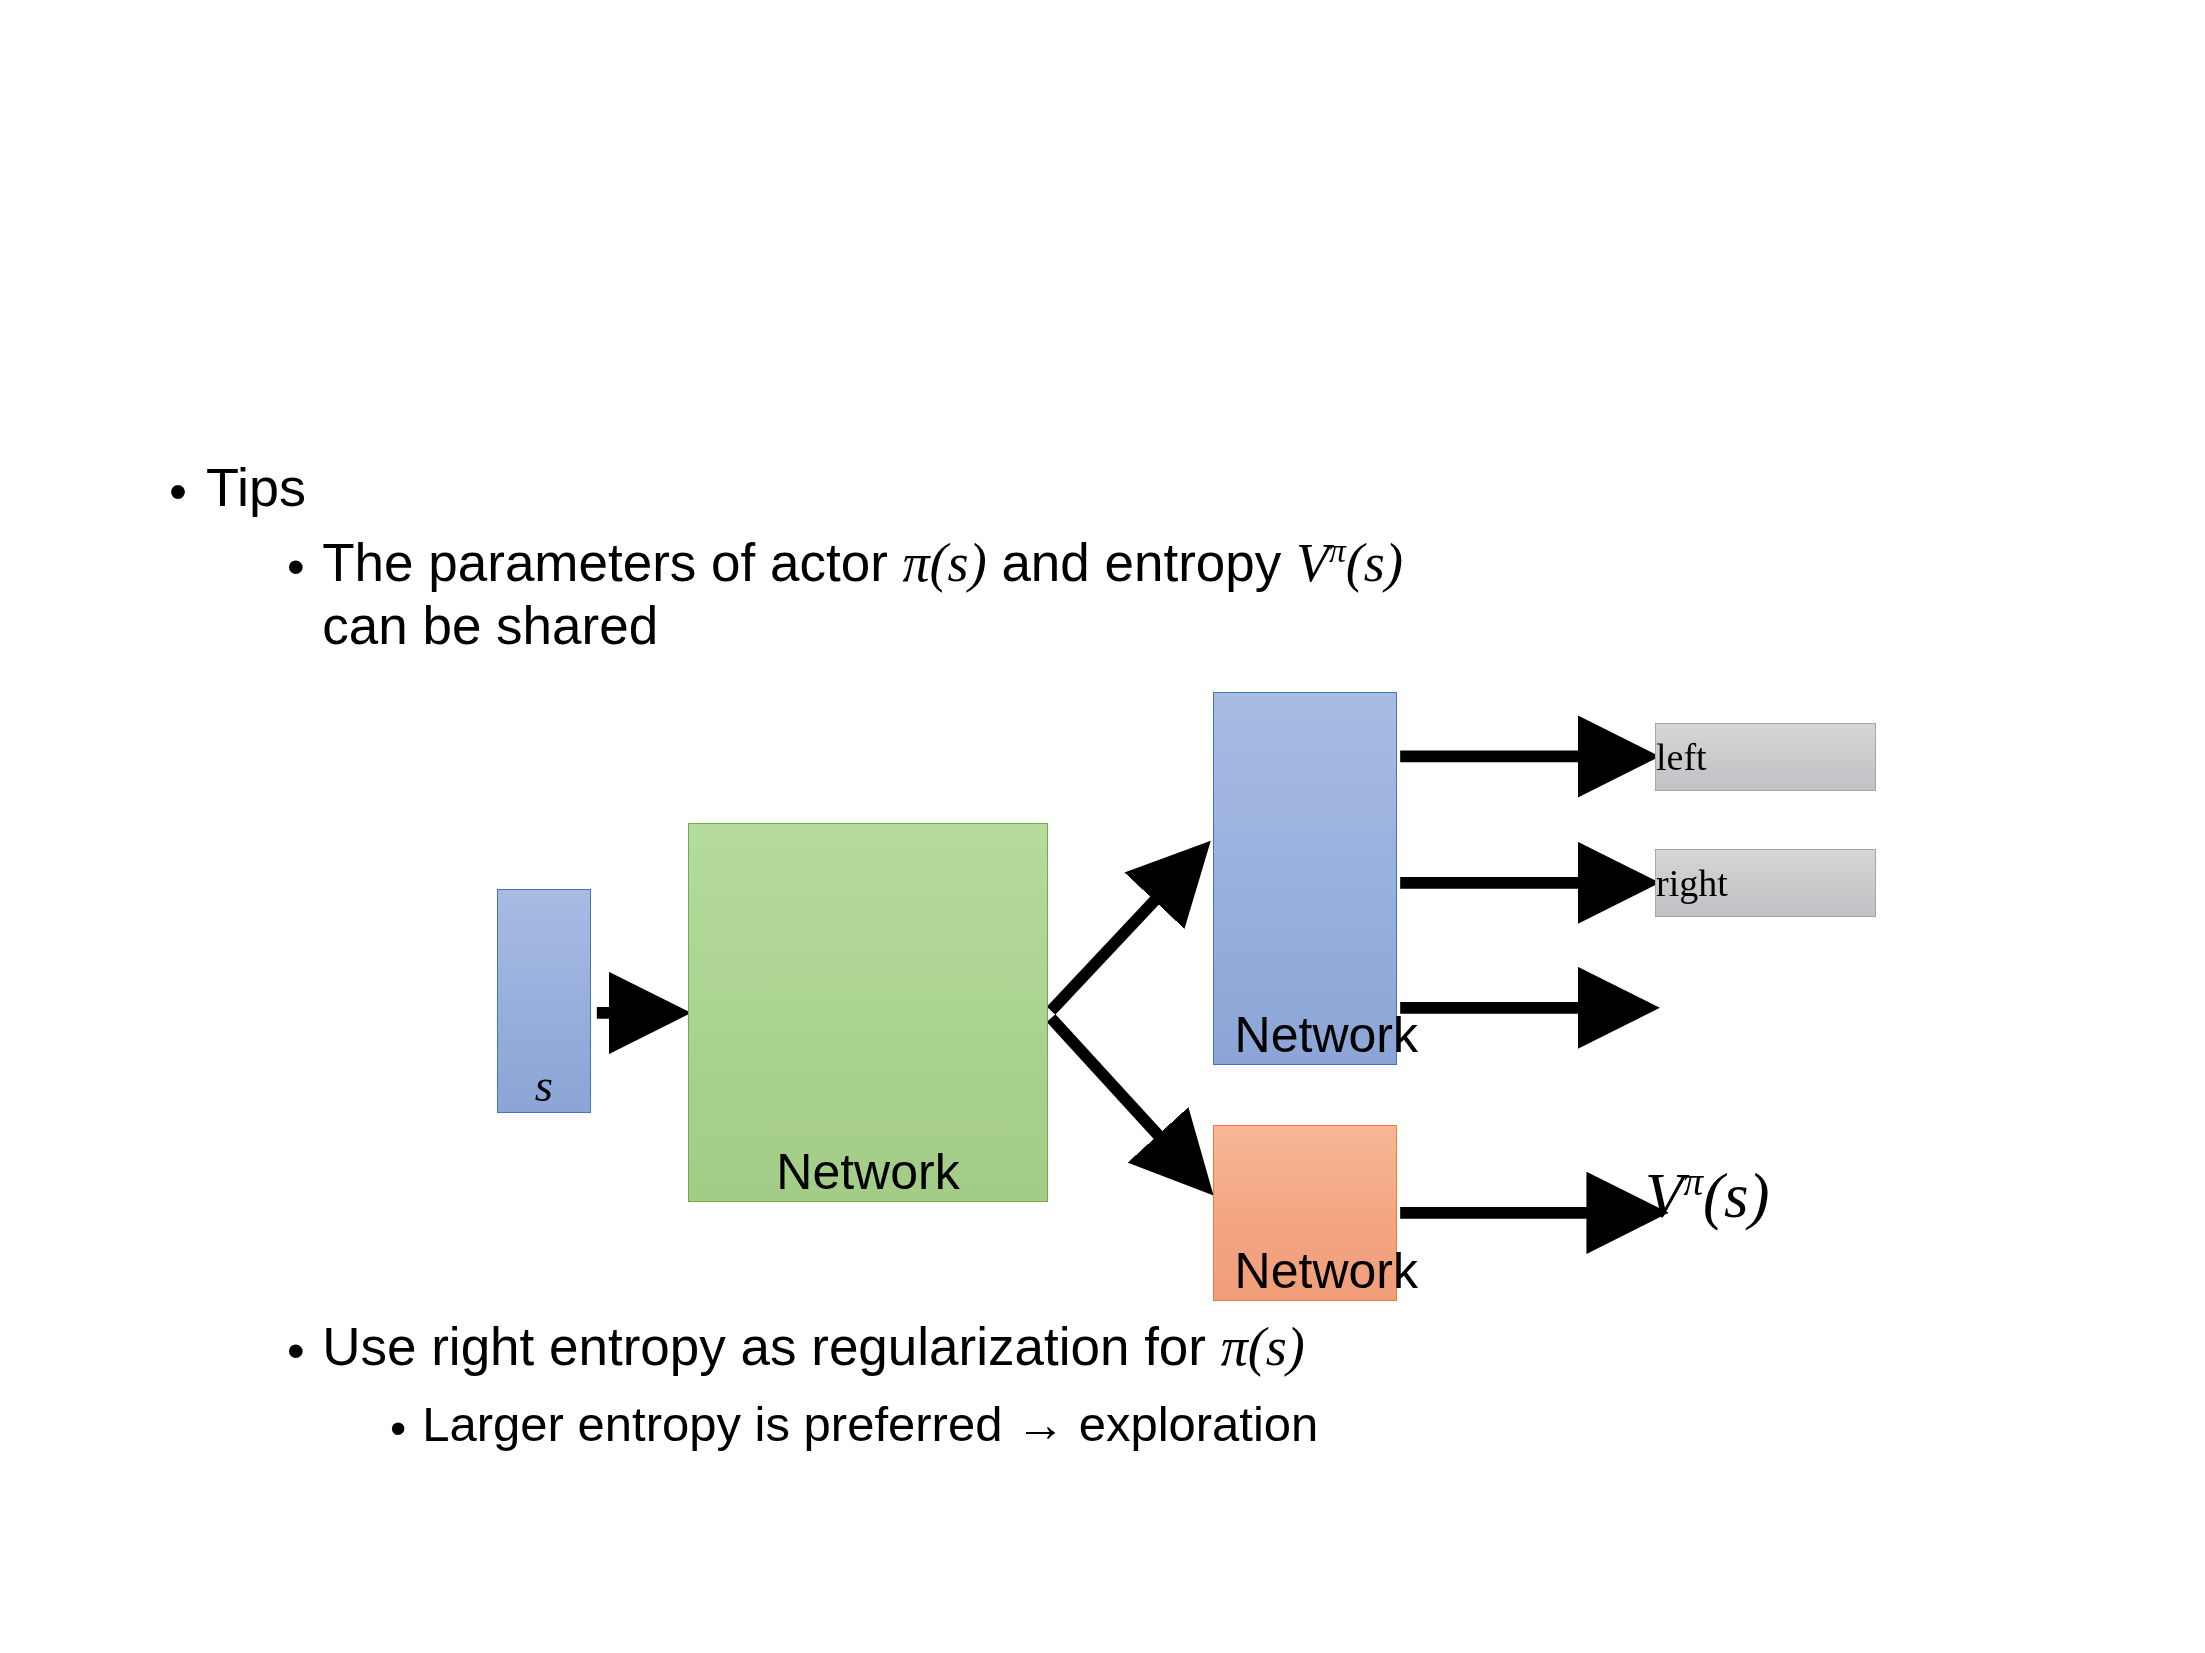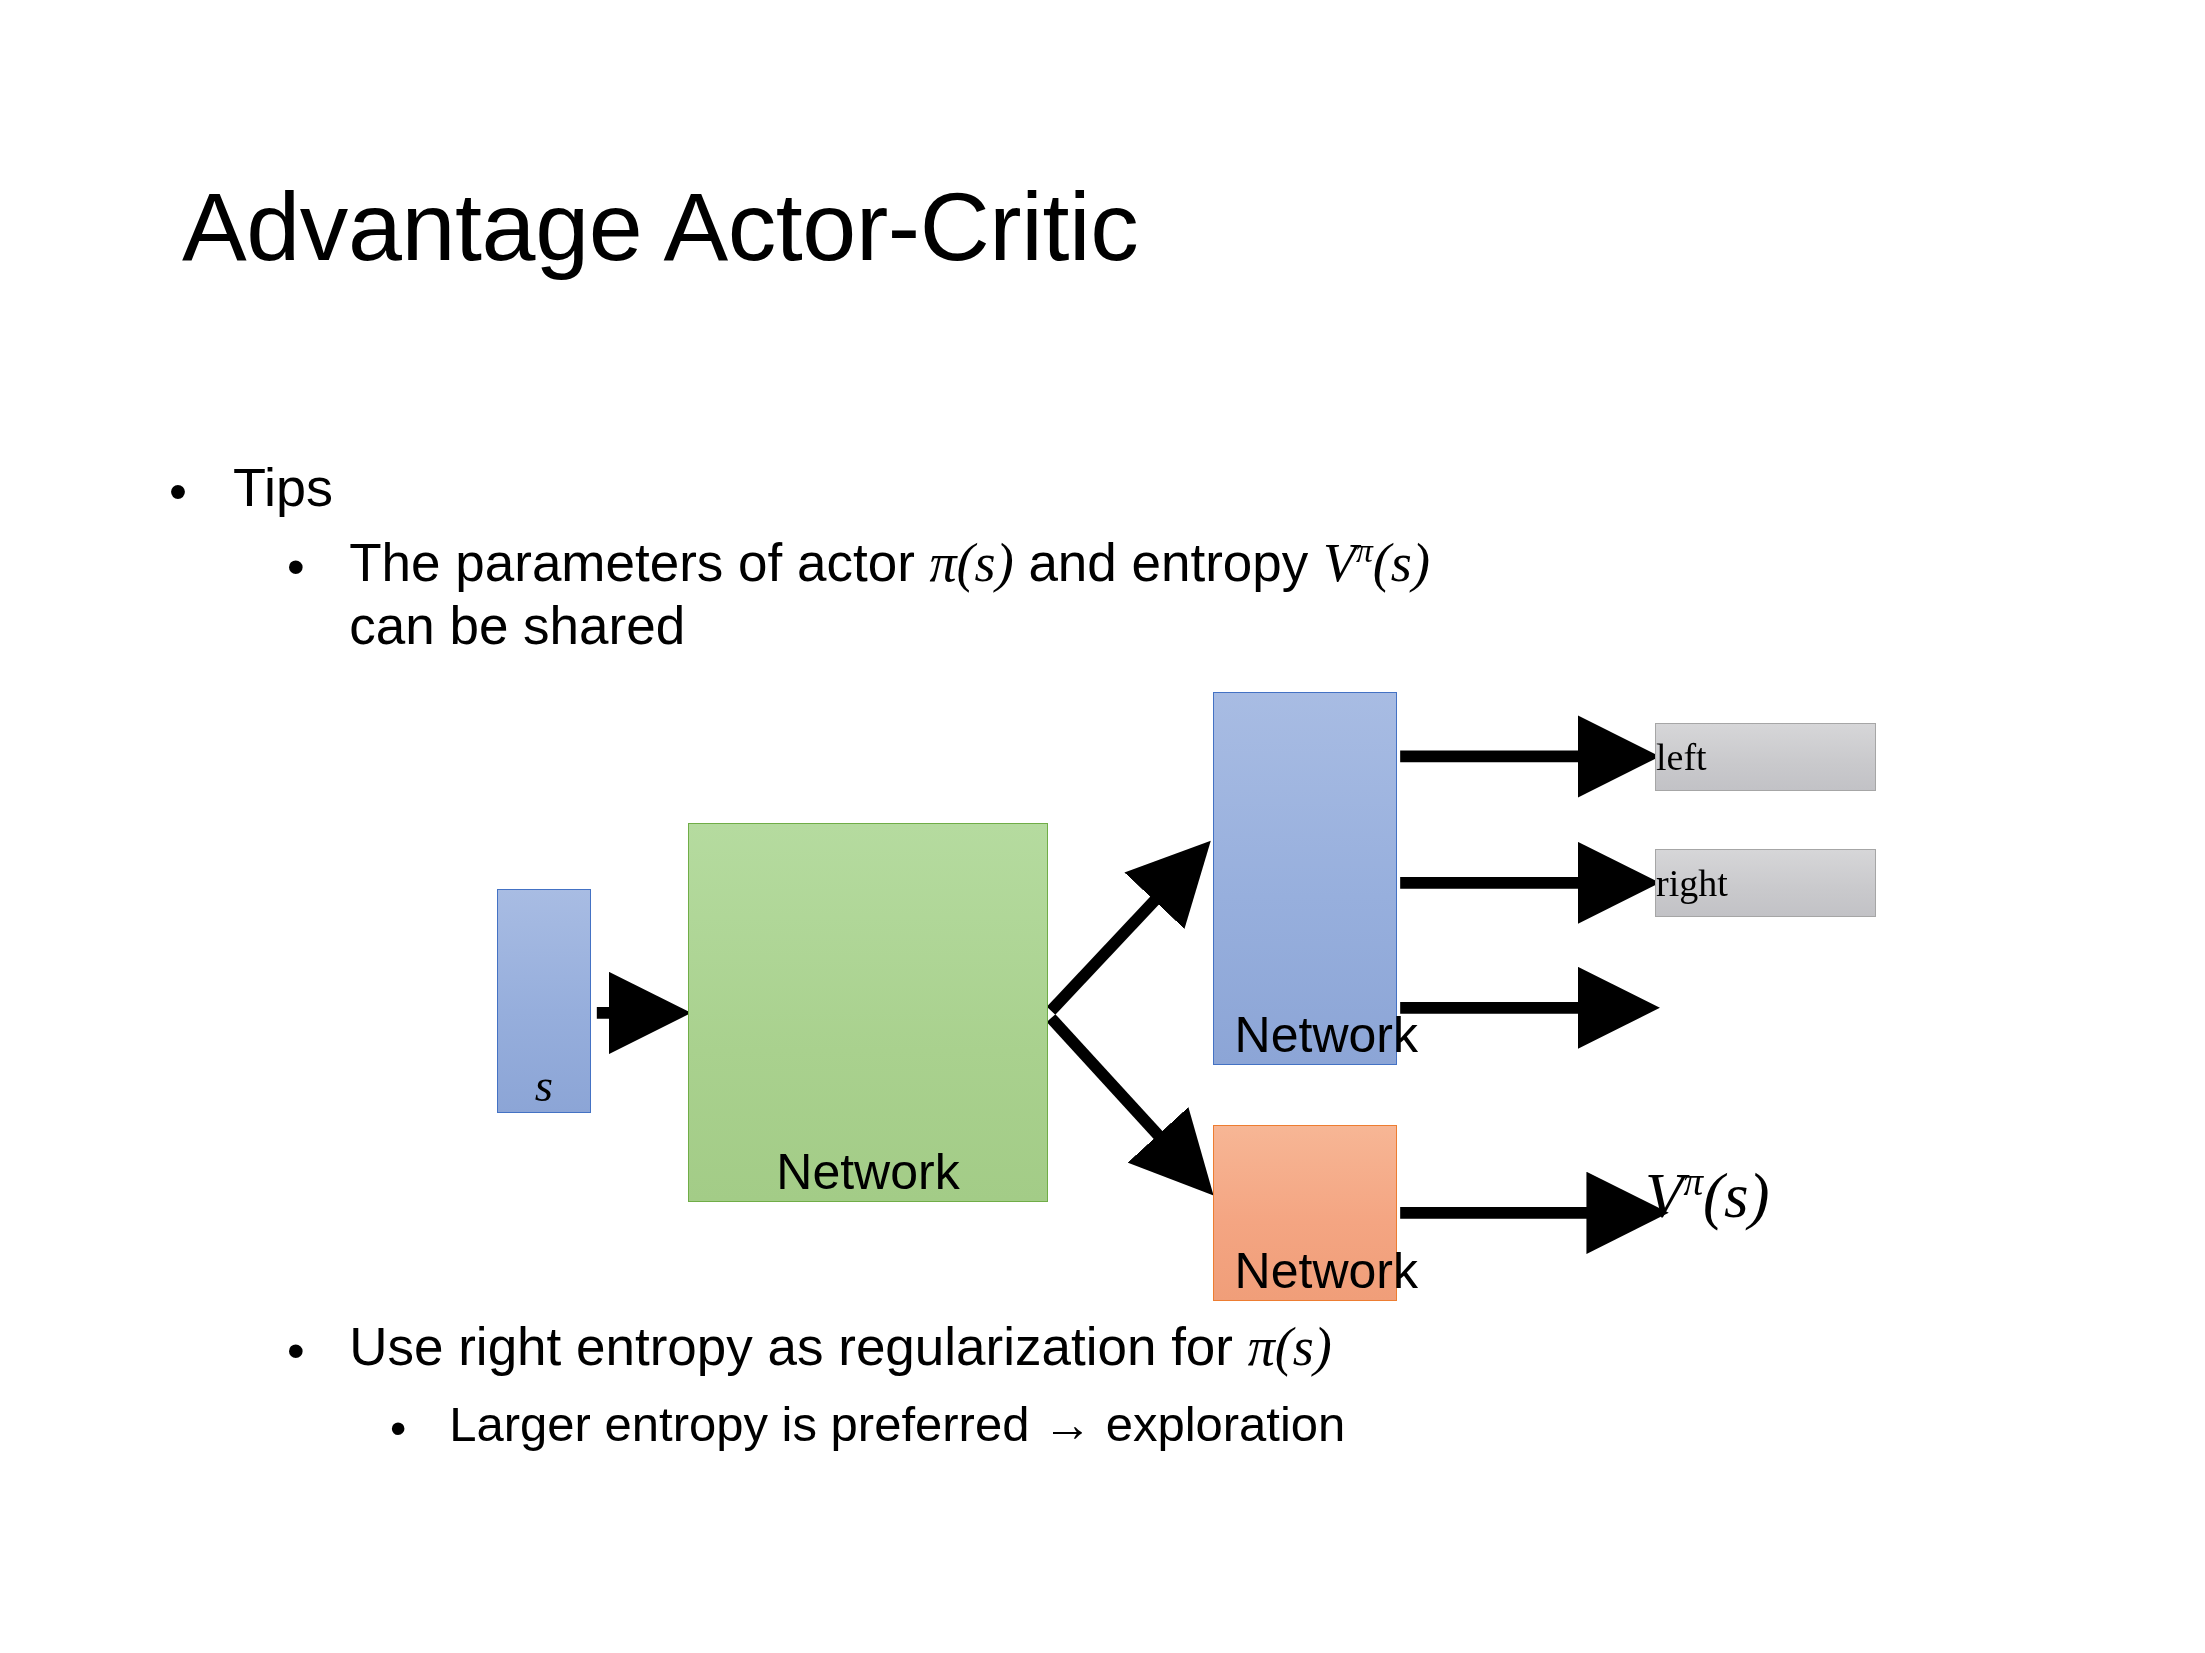--- a/index.html
+++ b/index.html
@@ -46,21 +46,20 @@
     color: #000000;
   }
   .bullet .dot {
     flex: 0 0 auto;
     font-size: 0.95em;
     line-height: 1;
     padding-top: 0.20em;
   }
   .bullet .txt {
     flex: 1 1 auto;
-    margin-left: 27px;
   }
 
   
   .lvl1 {
     font-size: 54px;
     line-height: 1.18;
     margin-bottom: 11.8px;
   }
   .lvl1 .dot { margin-right: 19px; }
 
@@ -181,21 +180,20 @@
     position: absolute;
     left: 0; top: 0;
     width: 2205px; height: 1654px;
   }
 </style>
 </head>
 <body>
 
 <div id="slide">
 
-  <div id="title">Advantage Actor-Critic</div>
 
   <div id="body">
 
     <div class="bullet lvl1">
       <span class="dot">•</span>
       <span class="txt">Tips</span>
     </div>
 
     <div class="bullet lvl2">
       <span class="dot">•</span>

